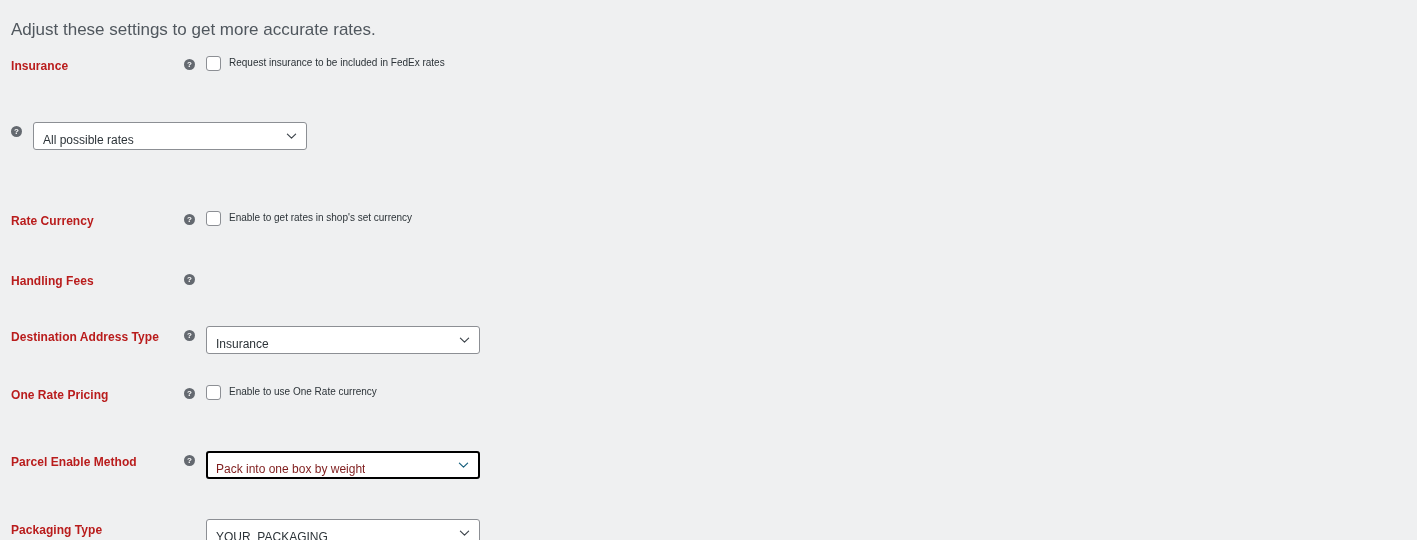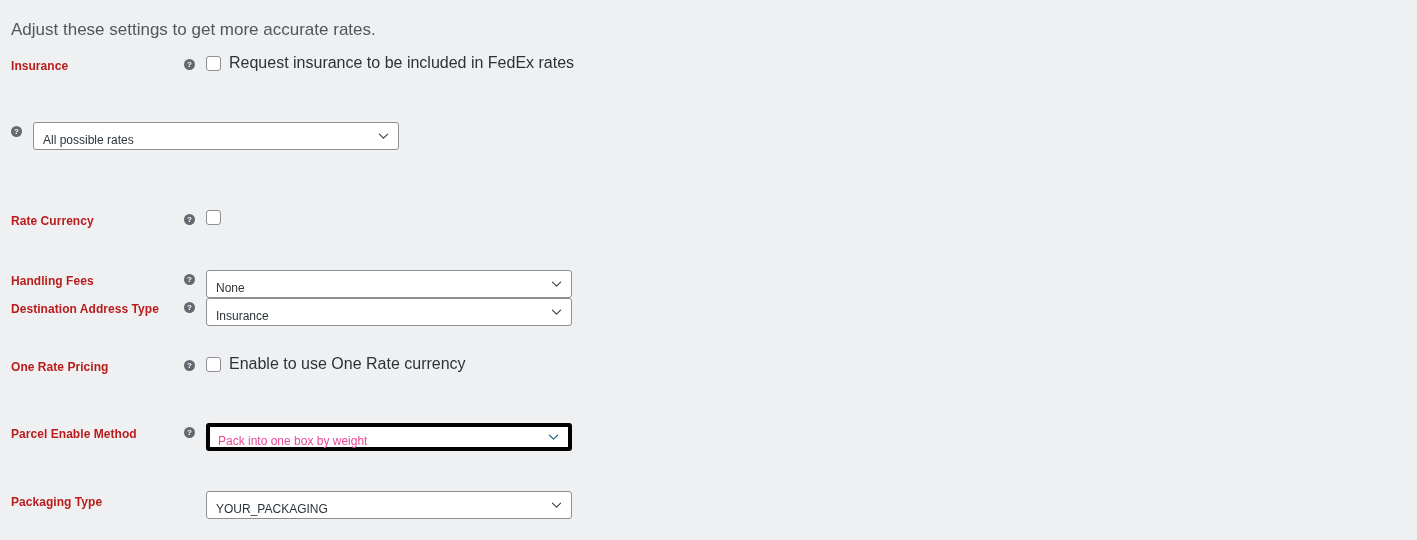--- a/index.html
+++ b/index.html
@@ -105,44 +105,44 @@
   .cb-box {
     width: 15px;
     height: 15px;
     flex: 0 0 15px;
     border: 1px solid #8c8f94;
     border-radius: 3px;
     background: #fff;
     cursor: pointer;
   }
   .cb-text {
-    font-size: 16px;
+    font-size: 10px;
     color: #2c3338;
     line-height: 16px;
   }
 
   
   .select-box {
     position: relative;
-    width: 366px;
+    width: 274px;
     height: 28px;
     background: #fff;
     border: 1px solid #8c8f94;
     border-radius: 3px;
     display: flex;
     align-items: center;
     padding: 8px 28px 0 9px;
     font-size: 12px;
     color: #2c3338;
     cursor: pointer;
     box-shadow: 0 0 0 transparent;
   }
   .select-box.focused {
-    border: 4px solid #000000;
-    color: #ec4899;
+    border: 2px solid #000000;
+    color: #7f1d1d;
     padding-left: 8px;
   }
   .select-box .sel-text {
     white-space: nowrap;
     overflow: hidden;
     text-overflow: ellipsis;
     line-height: 16px;
   }
   .chev {
     position: absolute;
@@ -153,21 +153,21 @@
     height: 11px;
     pointer-events: none;
   }
   .chev svg { display: block; }
 
   
   .r-insurance   { margin-top: 0px; }
   .r-ratetype    { margin-top: 41px; }
   .r-ratecur     { margin-top: 60px; }
   .r-handling    { margin-top: 34px; }
-  .r-desttype    { }
+  .r-desttype    { margin-top: 30px; }
   .r-onerate     { margin-top: 30px; }
   .r-parcel      { margin-top: 41px; }
   .r-packaging   { margin-top: 40px; }
 </style>
 </head>
 <body>
 
 <div class="panel">
 
   <div class="section-head">
@@ -206,38 +206,29 @@
     </div>
 
     <div class="row r-ratecur">
       <div class="row-label">Rate Currency</div>
       <div class="row-help">
         <span class="help-icon">?</span>
       </div>
       <div class="row-field">
         <label class="cb-wrap">
           <span class="cb-box"></span>
+          <span class="cb-text">Enable to get rates in shop's set currency</span>
         </label>
       </div>
     </div>
 
     <div class="row r-handling">
       <div class="row-label">Handling Fees</div>
       <div class="row-help">
         <span class="help-icon">?</span>
-      </div>
-      <div class="row-field">
-        <div class="select-box">
-          <span class="sel-text">None</span>
-          <span class="chev">
-            <svg width="11" height="11" viewBox="0 0 12 12">
-                <path d="M1.5 4 L6 8.3 L10.5 4" fill="none" stroke="#3c434a" stroke-width="1.3" stroke-linecap="round" stroke-linejoin="round"></path>
-              </svg>
-          </span>
-        </div>
       </div>
     </div>
 
     <div class="row r-desttype">
       <div class="row-label">Destination Address Type</div>
       <div class="row-help">
         <span class="help-icon">?</span>
       </div>
       <div class="row-field">
         <div class="select-box">

